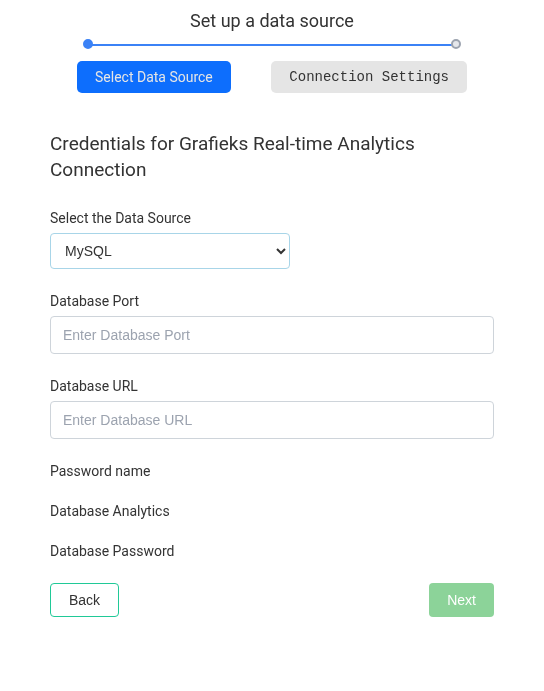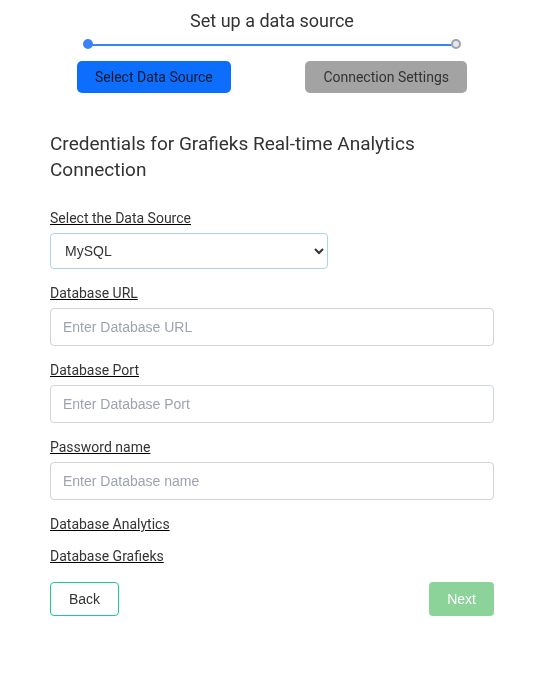--- a/index.html
+++ b/index.html
@@ -60,48 +60,48 @@
       padding: 0;
     }
     .step-label {
       padding: 8px 18px;
       border-radius: 5px;
       font-size: 14px;
       text-align: center;
     }
     .step-label.active {
       background: #0d6efd;
-      color: #0f172a;
+      color: #e5e5e5;
     }
     .step-label.pending {
-      background: #a3a3a3;
+      background: #e5e5e5;
       color: #333;
+      font-family: Liberation Mono, monospace;
     }
     .content {
       padding: 30px 50px 0;
     }
     .section-title {
       font-size: 19px;
       font-weight: 400;
       color: #333;
       margin-bottom: 28px;
       line-height: 1.35;
     }
     .form-group {
-      margin-bottom: 16px;
-      text-decoration: underline;
+      margin-bottom: 24px;
     }
     .form-label {
       display: block;
       font-size: 14px;
       color: #333;
       margin-bottom: 7px;
     }
     .form-select {
-      width: 278px;
+      width: 240px;
       padding: 8px 10px;
       border: 1px solid #a8d5e8;
       border-radius: 4px;
       font-size: 14px;
       color: #333;
       background: #fff;
       appearance: auto;
     }
     .form-input {
       width: 100%;
@@ -161,39 +161,38 @@
   <h2 class="section-title">Credentials for Grafieks Real-time Analytics Connection</h2>
 
   <div class="form-group">
     <label class="form-label">Select the Data Source</label>
     <select class="form-select">
       <option>MySQL</option>
     </select>
   </div>
 
   <div class="form-group">
+    <label class="form-label">Database Port</label>
+    <input type="text" class="form-input" placeholder="Enter Database Port" style="">
+  </div>
+
+  <div class="form-group">
     <label class="form-label">Database URL</label>
     <input type="text" class="form-input" placeholder="Enter Database URL" style="">
   </div>
 
   <div class="form-group">
-    <label class="form-label">Database Port</label>
-    <input type="text" class="form-input" placeholder="Enter Database Port" style="">
-  </div>
-
-  <div class="form-group">
     <label class="form-label">Password name</label>
-    <input type="text" class="form-input" placeholder="Enter Database name" style="">
   </div>
 
   <div class="form-group">
     <label class="form-label">Database Analytics</label>
   </div>
 
   <div class="form-group">
-    <label class="form-label">Database Grafieks</label>
+    <label class="form-label">Database Password</label>
   </div>
 
   <div class="button-row">
     <button class="btn btn-back">Back</button>
     <button class="btn btn-next">Next</button>
   </div>
 </div>
 
 </body></html>

